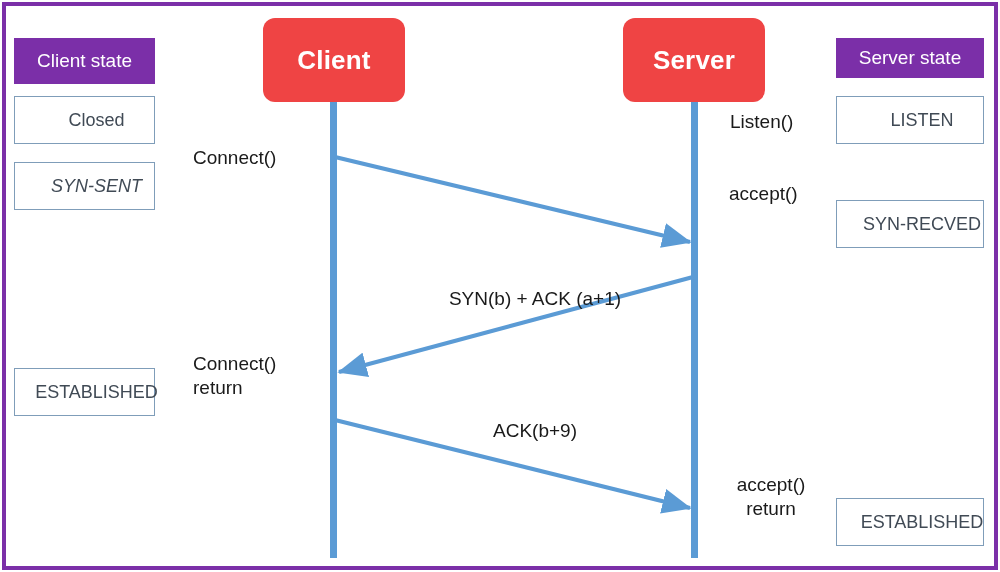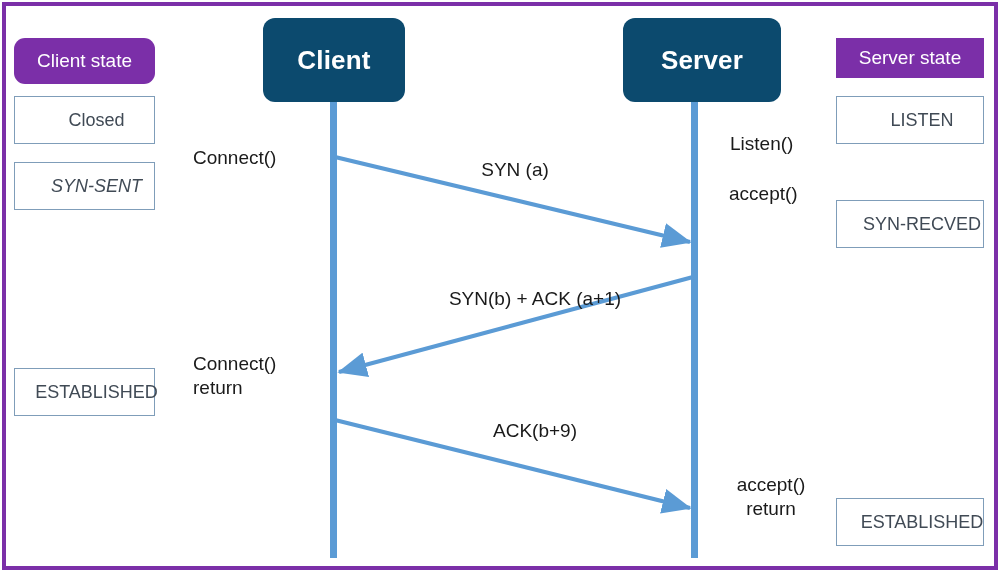--- a/index.html
+++ b/index.html
@@ -38,45 +38,45 @@
     position: absolute;
     left: 0;
     top: 0;
     width: 1000px;
     height: 572px;
   }
 
   
   .participant {
     position: absolute;
-    background: #0c4a6e;
+    background: #ef4444;
     border-radius: 12px;
     color: #ffffff;
     font-weight: bold;
     font-size: 26px;
     display: flex;
     align-items: center;
     justify-content: center;
     letter-spacing: 0.2px;
   }
   .participant.client { left: 263px; top: 18px;  width: 142px; height: 84px; }
-  .participant.server { left: 623px; top: 18px;  width: 158px; height: 84px; }
+  .participant.server { left: 623px; top: 18px;  width: 142px; height: 84px; }
 
   
   .state-header {
     position: absolute;
     background: #7B2FA8;
     color: #ffffff;
     font-size: 19px;
     display: flex;
     align-items: center;
     justify-content: center;
     box-sizing: border-box;
   }
-  .state-header.client-state { left: 14px;  top: 38px; width: 141px; height: 46px; border-radius: 11px; }
+  .state-header.client-state { left: 14px;  top: 38px; width: 141px; height: 46px; }
   .state-header.server-state { left: 836px; top: 38px; width: 148px; height: 40px; }
 
   
   .state-box {
     position: absolute;
     background: #ffffff;
     border: 1.5px solid #7F9DB9;
     color: #404A55;
     font-size: 18px;
     display: flex;
@@ -145,31 +145,30 @@
   <div class="state-box" style="left:14px; top:368px; width:141px; height:48px;">ESTABLISHED</div>
 
   <div class="state-header server-state">Server state</div>
 
   <div class="state-box" style="left:836px; top:96px; width:148px; height:48px;">LISTEN</div>
 
   <div class="state-box" style="left:836px; top:200px; width:148px; height:48px;text-align:right;">SYN-RECVED</div>
 
   <div class="state-box" style="left:836px; top:498px; width:148px; height:48px;">ESTABLISHED</div>
 
-  <div class="annotation align-left" style="left:730px; top:110px;margin-top:22px;">Listen()</div>
+  <div class="annotation align-left" style="left:730px; top:110px;">Listen()</div>
 
   <div class="annotation align-left" style="left:193px; top:146px;">Connect()</div>
 
   <div class="annotation align-left" style="left:729px; top:182px;">accept()</div>
 
   <div class="annotation align-left" style="left:193px; top:352px;">Connect()
 return</div>
 
   <div class="annotation align-center" style="left:706px; top:473px; width:130px;">accept()
 return</div>
 
-  <div class="msg-label" style="left:430px; top:159px; width:170px;">SYN (a)</div>
 
   <div class="msg-label" style="left:410px; top:288px; width:250px;">SYN(b) + ACK (a+1)</div>
 
   <div class="msg-label" style="left:440px; top:420px; width:190px;">ACK(b+9)</div>
 
 </div>
 
 </body></html>

